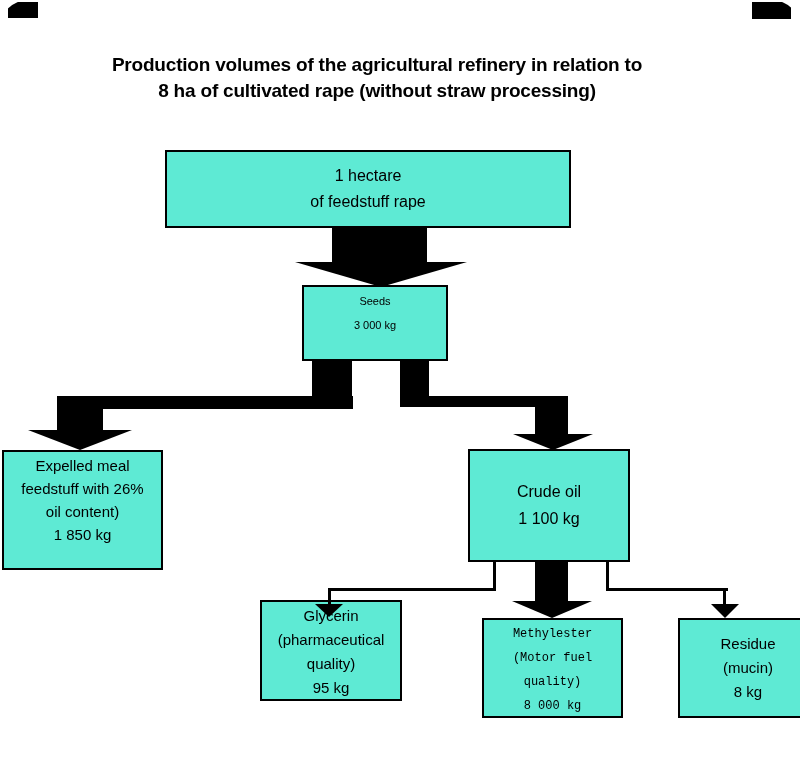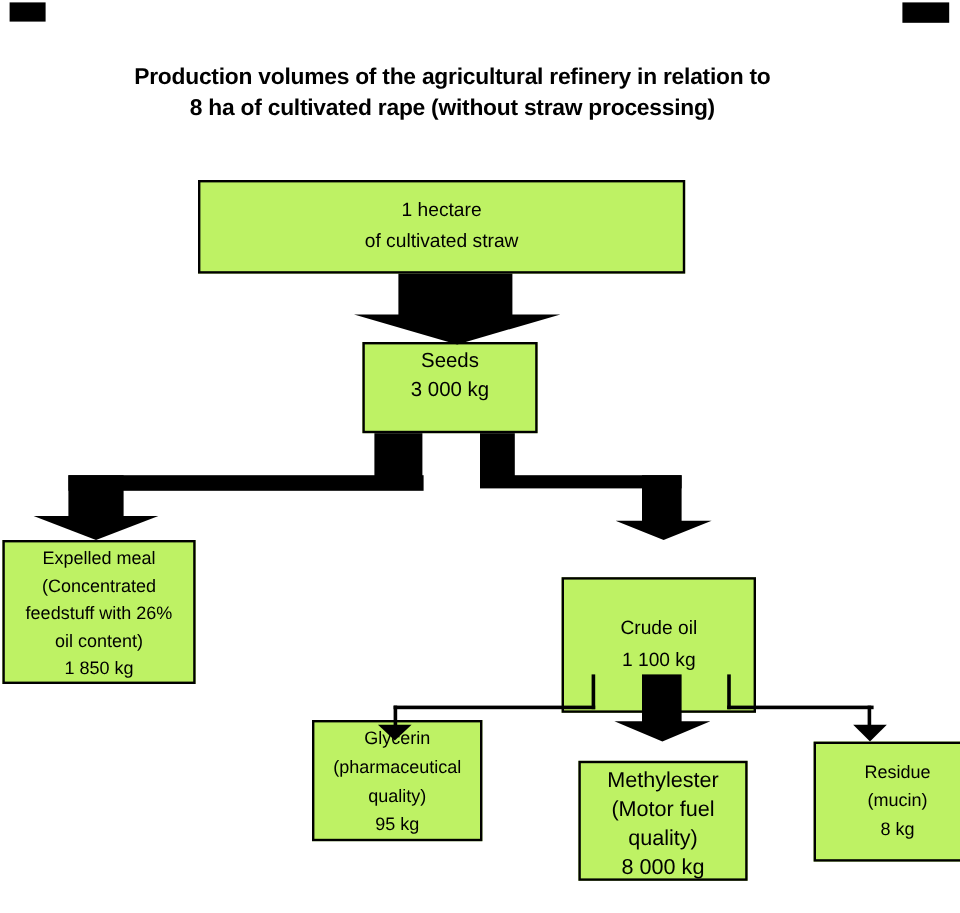--- a/index.html
+++ b/index.html
@@ -4,50 +4,51 @@
 <style>
   html, body { margin: 0; padding: 0; background: #ffffff; }
   .canvas {
     position: relative;
     width: 800px;
     height: 761px;
     background: #ffffff;
     font-family: "Liberation Sans", sans-serif;
     color: #000000;
     overflow: hidden;
+    border-radius: 28px;
   }
   .scan-mark { position: absolute; background: #000000; }
   .scan-mark.left  { left: 8px;   top: 2px; width: 30px; height: 16px; }
   .scan-mark.right { left: 752px; top: 2px; width: 39px; height: 17px; }
 
   .title {
     position: absolute;
     left: 0; top: 52px; width: 754px;
     text-align: center;
     font-size: 19px;
     font-weight: bold;
     line-height: 26px;
     letter-spacing: -0.2px;
   }
 
   .node {
     position: absolute;
     box-sizing: border-box;
     border: 2px solid #000000;
-    background: #bef264;
+    background: #5eead4;
     text-align: center;
   }
   .node div { white-space: nowrap; }
 
   .node-hectare    { left: 165px; top: 150px; width: 406px; height: 78px;  font-size: 16px; line-height: 26px; padding-top: 11px; }
-  .node-seeds      { left: 302px; top: 285px; width: 146px; height: 76px;  font-size: 17px; line-height: 24px; padding-top: 2px; }
+  .node-seeds      { left: 302px; top: 285px; width: 146px; height: 76px;  font-size: 11px; line-height: 24px; padding-top: 2px; }
   .node-expelled   { left: 2px;   top: 450px; width: 161px; height: 120px; font-size: 15px; line-height: 23px; padding-top: 2px; }
-  .node-crude      { left: 468px; top: 449px; width: 162px; height: 113px; font-size: 16px; line-height: 27px; padding-top: 27px; margin-top: 32px; }
+  .node-crude      { left: 468px; top: 449px; width: 162px; height: 113px; font-size: 16px; line-height: 27px; padding-top: 27px; }
   .node-glycerin   { left: 260px; top: 600px; width: 142px; height: 101px; font-size: 15px; line-height: 24px; padding-top: 2px; }
-  .node-methylester{ left: 482px; top: 634px; width: 141px; height: 100px; font-size: 18px; line-height: 24px; padding-top: 2px; }
+  .node-methylester{ left: 482px; top: 618px; width: 141px; height: 100px; font-size: 12px; line-height: 24px; padding-top: 2px; font-family: Liberation Mono, monospace; }
   .node-residue    { left: 678px; top: 618px; width: 140px; height: 100px; font-size: 15px; line-height: 24px; padding-top: 12px; }
 
   .bar { position: absolute; background: #000000; }
   .tri { position: absolute; width: 0; height: 0; }
 
   
   .a1-stem { left: 332px; top: 228px; width: 95px; height: 36px; }
   .a1-head { left: 295px; top: 262px; border-left: 86px solid transparent; border-right: 86px solid transparent; border-top: 25px solid #000; }
 
   
@@ -86,31 +87,30 @@
   <div class="scan-mark left"></div>
   <div class="scan-mark right"></div>
 
   <div class="title">
     <div>Production volumes of the agricultural refinery in relation to</div>
     <div>8 ha of cultivated rape (without straw processing)</div>
   </div>
 
   <div class="node node-hectare">
     <div>1 hectare</div>
-    <div>of cultivated straw</div>
+    <div>of feedstuff rape</div>
   </div>
 
   <div class="node node-seeds">
     <div>Seeds</div>
     <div>3 000 kg</div>
   </div>
 
   <div class="node node-expelled">
     <div>Expelled meal</div>
-    <div>(Concentrated</div>
     <div>feedstuff with 26%</div>
     <div>oil content)</div>
     <div>1 850 kg</div>
   </div>
 
   <div class="node node-crude">
     <div>Crude oil</div>
     <div>1 100 kg</div>
   </div>
 

